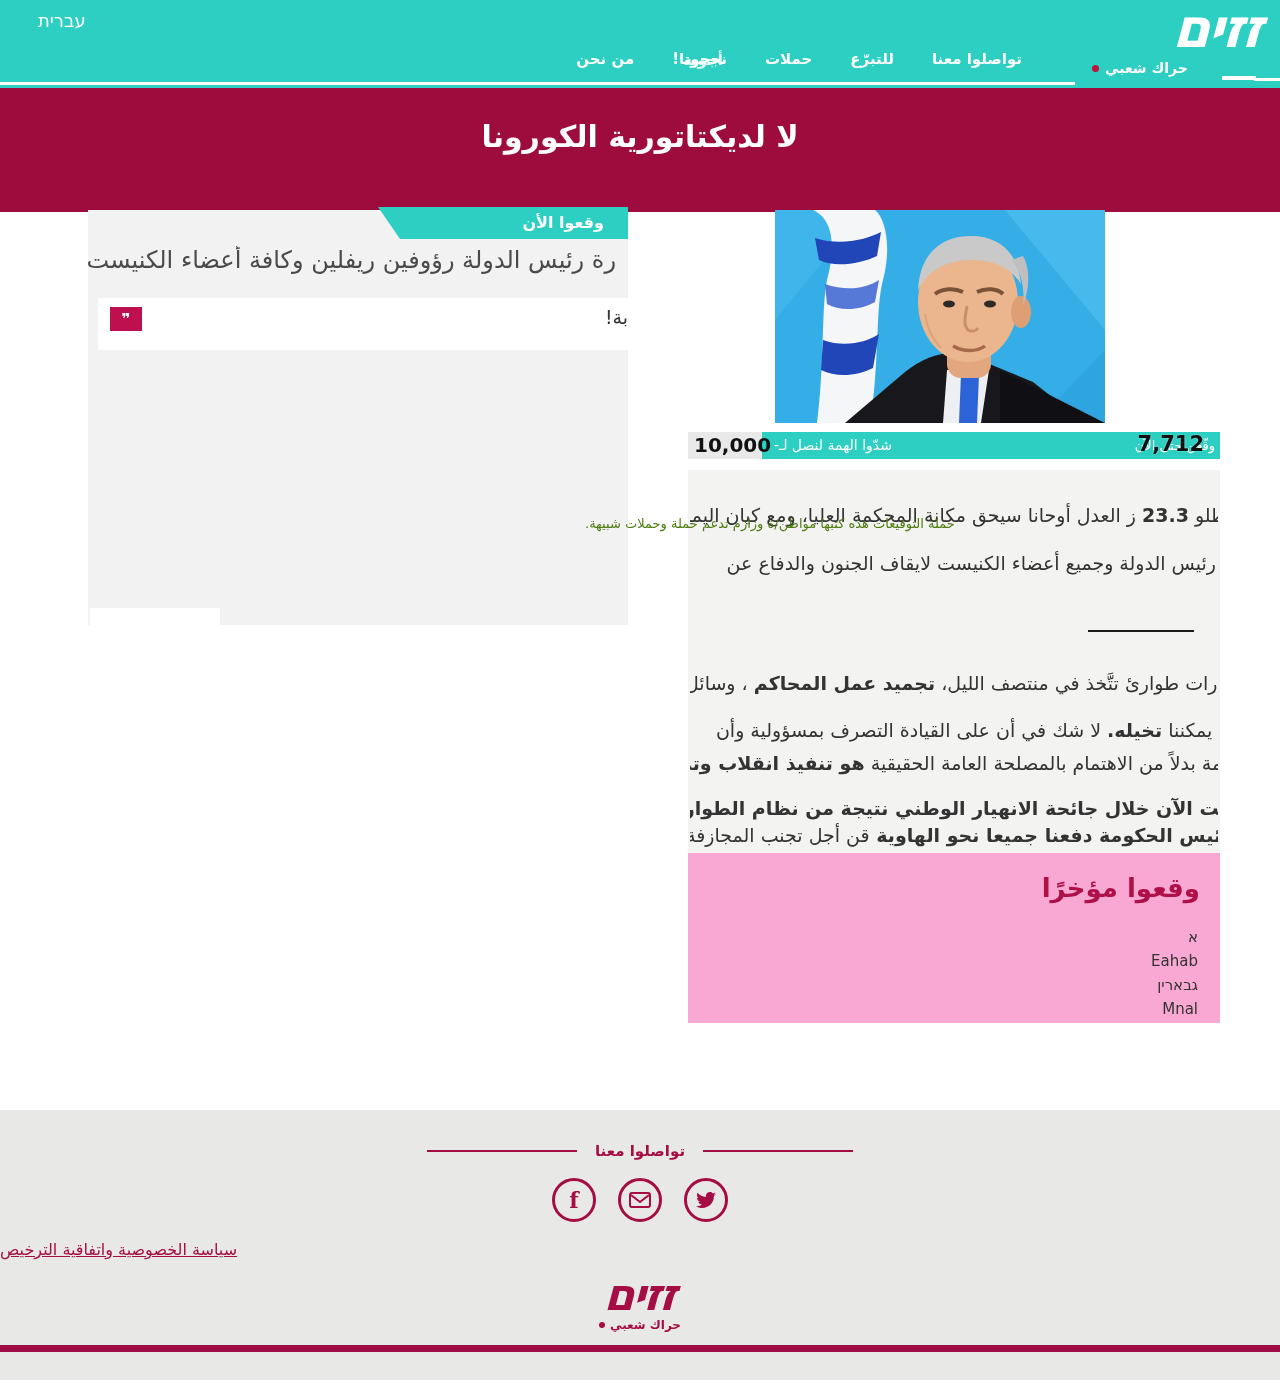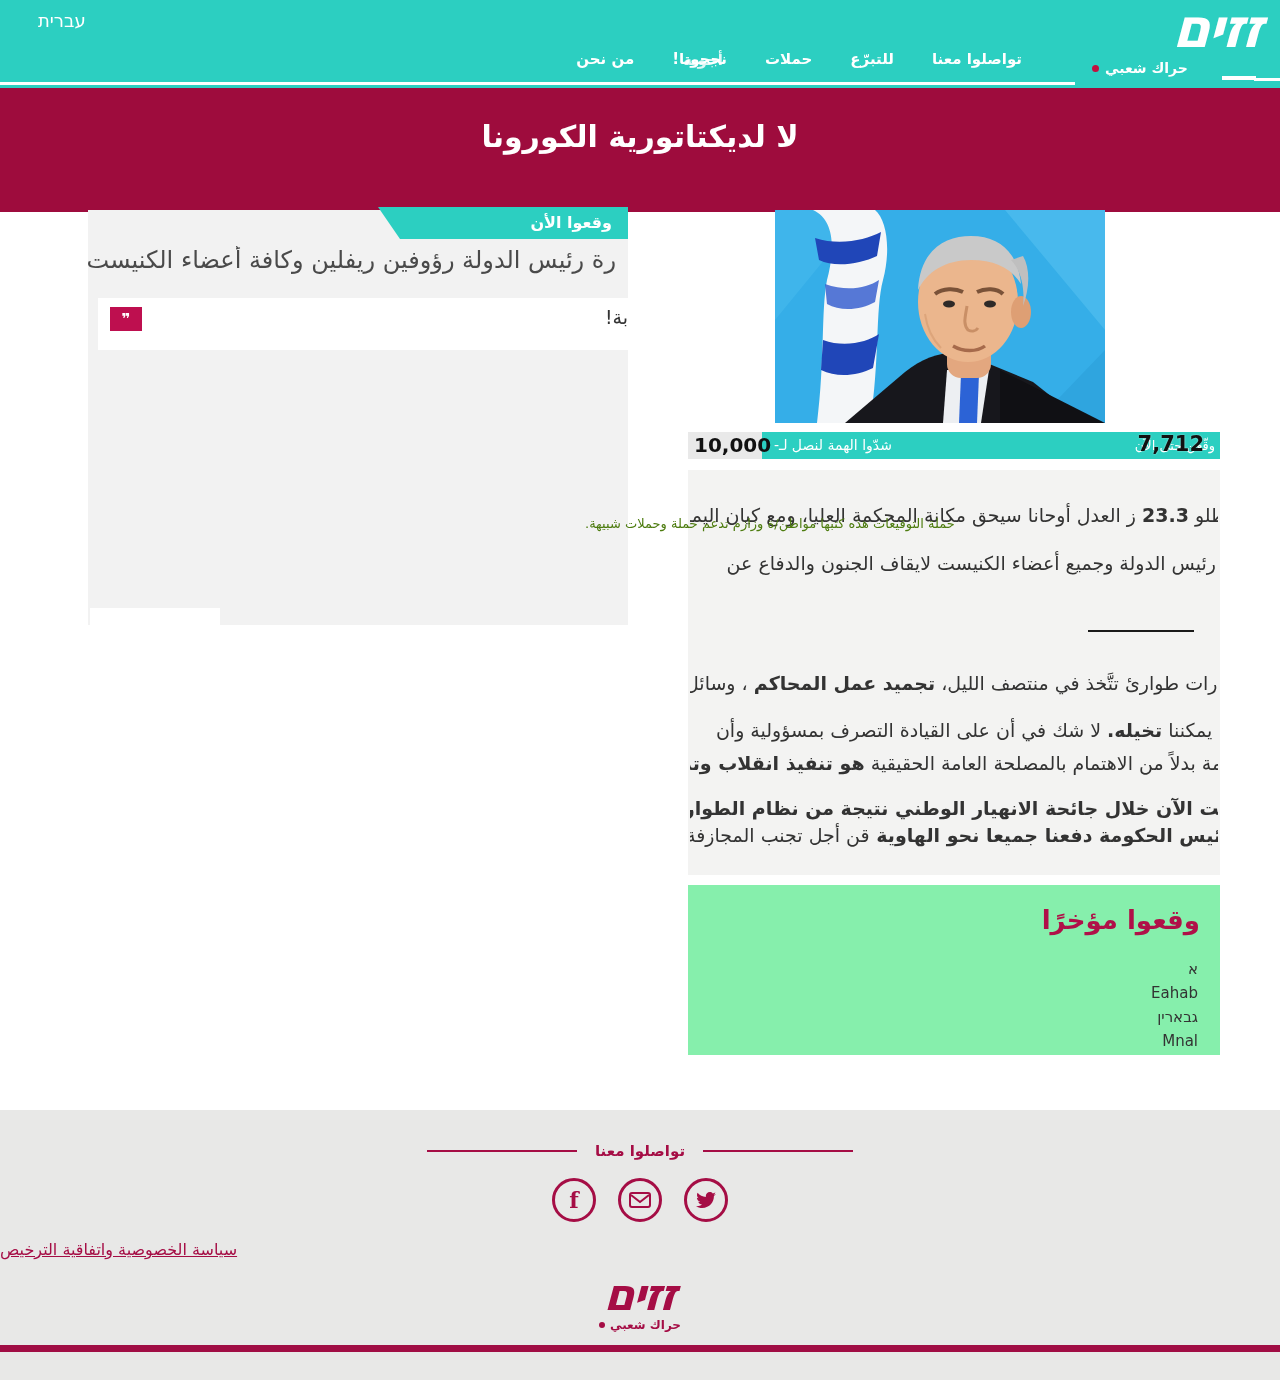--- a/index.html
+++ b/index.html
@@ -21,21 +21,21 @@
   .logo .bar{position:absolute;bottom:6px;right:6px;width:34px;height:4px;background:#ffffff;}
 
   
   .banner{position:absolute;left:0;top:88px;width:1280px;height:124px;background:#9E0C3D;}
   .banner h1{margin:0;line-height:98px;text-align:center;color:#ffffff;font-size:30px;font-weight:bold;direction:rtl;}
 
   
   .card{position:absolute;left:88px;top:210px;width:540px;height:415px;background:#F2F2F2;}
   .card-tab{position:absolute;top:-3px;right:0;width:250px;height:32px;background:#2CCFC1;
             clip-path:polygon(0 0,100% 0,100% 100%,22px 100%);
-            color:#fff;font-weight:bold;font-size:16px;line-height:32px;padding-right:16px;box-sizing:border-box;direction:rtl;}
+            color:#fff;font-weight:bold;font-size:16px;line-height:32px;padding-right:24px;box-sizing:border-box;direction:rtl;}
   .card-intro{position:absolute;top:36px;left:0;right:12px;height:32px;overflow:hidden;white-space:nowrap;
               direction:rtl;text-align:right;font-size:24px;color:#4a4a4a;}
   .quote-box{position:absolute;top:88px;left:10px;right:-10px;height:52px;background:#ffffff;}
   .quote-mark{position:absolute;left:12px;top:9px;width:32px;height:24px;background:#BE0F4F;color:#ffffff;
               font-size:15px;font-weight:bold;text-align:center;line-height:24px;}
   .quote-text{position:absolute;right:10px;top:8px;font-size:19px;color:#333;direction:rtl;}
   .form-panel{position:absolute;left:3px;right:3px;top:162px;height:240px;background:#2CCFC1;}
   .field{position:absolute;left:62px;width:422px;height:44px;background:#ffffff;border:none;}
   .field input{position:absolute;inset:0;width:100%;height:100%;border:none;background:transparent;outline:none;
                font-family:"DejaVu Sans",sans-serif;font-size:16px;direction:rtl;padding:0 10px;box-sizing:border-box;}
@@ -62,21 +62,21 @@
   .article{position:absolute;left:688px;top:470px;width:532px;height:405px;background:#F3F3F2;}
   .article p{position:absolute;left:2px;right:2px;margin:0;overflow:hidden;white-space:nowrap;direction:rtl;
              text-align:right;font-size:19px;color:#333;line-height:26px;}
   .article p>span{display:inline;}
   .article .shift{margin-right:-14px;}
   .b{font-weight:bold;}
   .divider{position:absolute;top:160px;right:26px;width:106px;border-top:2px solid #1a1a1a;}
   .l1{top:32px;} .l2{top:80px;} .l3{top:115px;} .l5{top:200px;} .l6{top:247px;} .l7{top:280px;}
   .l8{top:325px;font-size:18px;} .l9{top:352px;}
 
-  .recent{position:absolute;left:688px;top:885px;width:532px;height:170px;background:#86efac;}
+  .recent{position:absolute;left:688px;top:853px;width:532px;height:170px;background:#f9a8d4;}
   .recent-title{position:absolute;top:20px;right:20px;margin:0;font-size:26px;font-weight:bold;color:#B01048;direction:rtl;}
   .recent-names{position:absolute;top:72px;right:22px;text-align:right;font-size:15px;color:#333;line-height:24px;direction:rtl;}
   .recent-names div{height:24px;}
 
   
   .footer{position:absolute;left:0;top:1110px;width:1280px;height:235px;background:#E8E8E7;}
   .contact-row{position:absolute;top:32px;left:0;width:100%;display:flex;justify-content:center;align-items:center;gap:18px;}
   .contact-row .line{width:150px;height:2px;background:#A50D45;}
   .contact-label{color:#A50D45;font-weight:bold;font-size:15px;direction:rtl;white-space:nowrap;}
   .social-row{position:absolute;top:68px;left:0;width:100%;display:flex;justify-content:center;gap:22px;}

